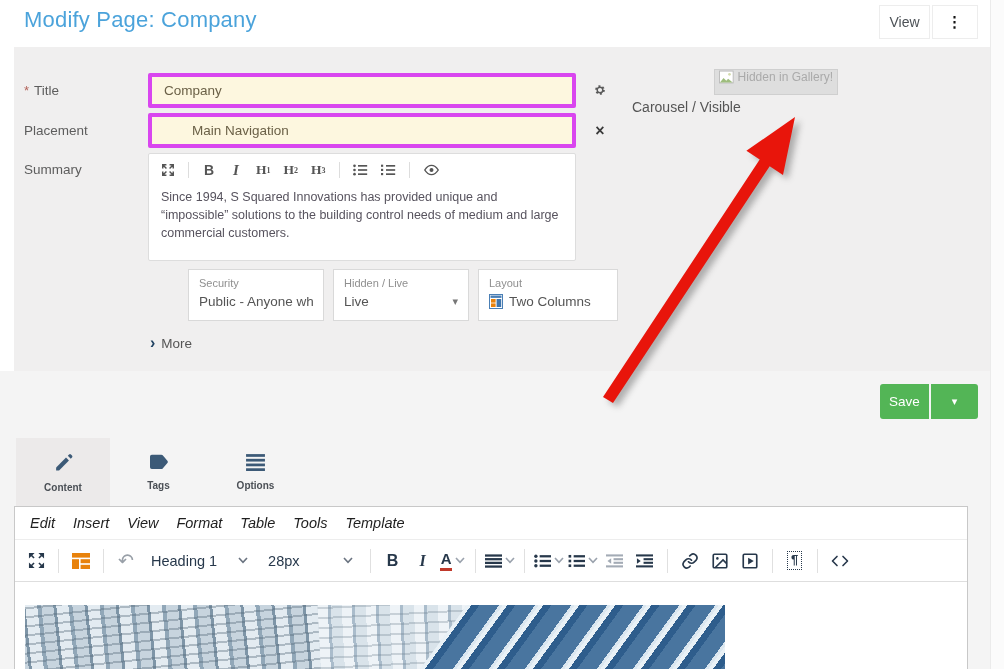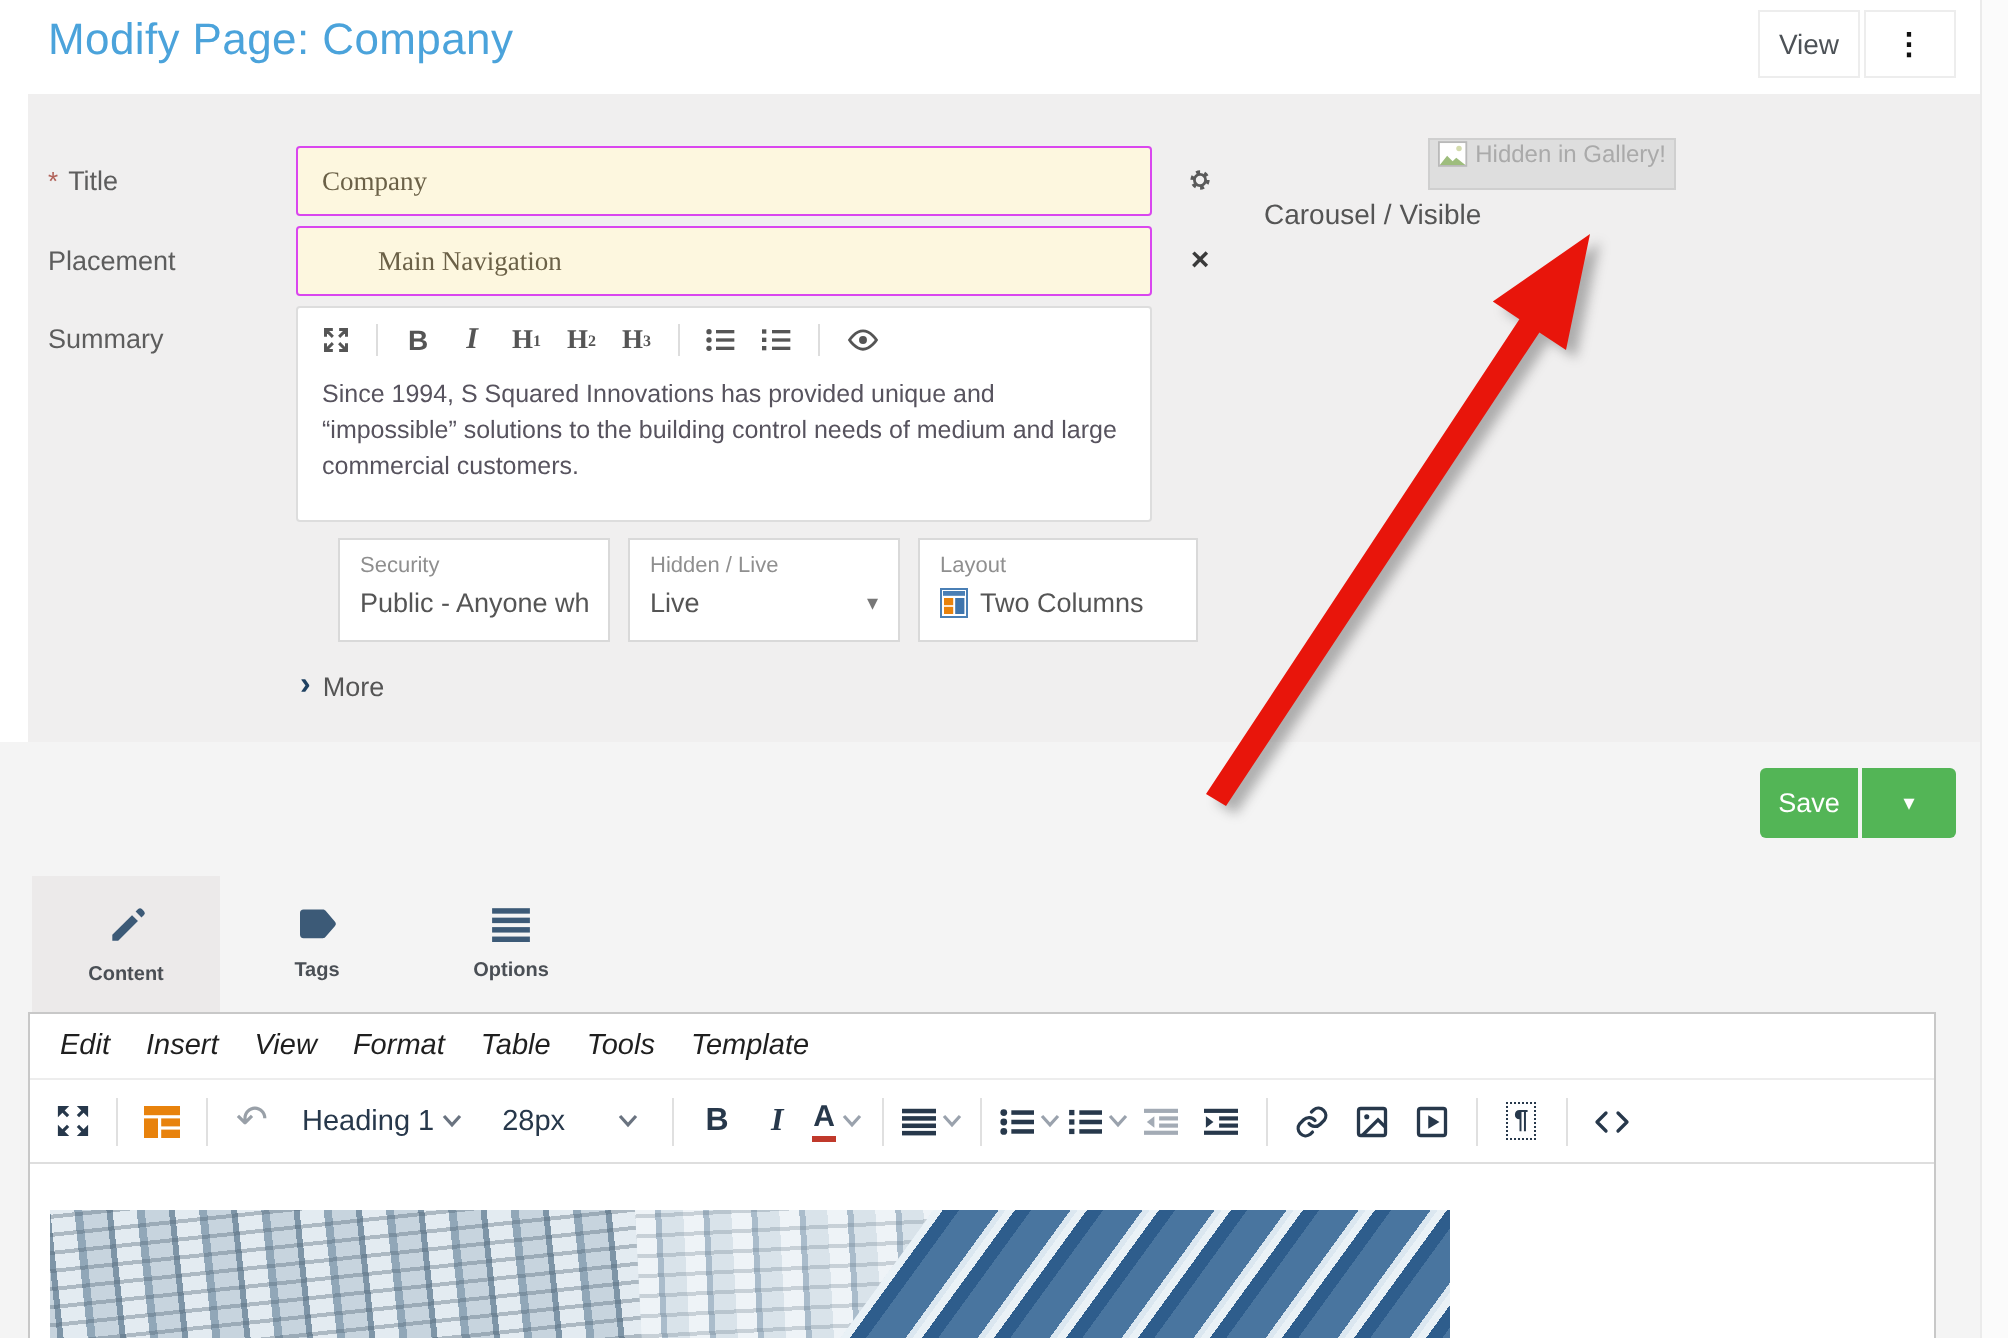--- a/index.html
+++ b/index.html
@@ -14,36 +14,36 @@
   .hdr-btn { position:absolute; top:5px; height:34px; background:#fff; border:1px solid #ededed;
              display:flex; align-items:center; justify-content:center; font-size:14px; color:#4d5257; cursor:pointer; }
   .view-btn { left:879px; width:51px; }
   .kebab-btn { left:932px; width:46px; font-size:15px; font-weight:700; color:#111; letter-spacing:1px; }
   
   .scroll-track { position:absolute; left:990px; top:0; width:14px; height:669px; background:#fbfbfb; border-left:1px solid #ebebeb; }
   
   .panel { position:absolute; left:14px; top:47px; width:976px; height:324px; background:#f0efef; }
   .f-label { position:absolute; font-size:13.5px; color:#5d5d5d; }
   .req { color:#b2635a; margin-right:5px; font-size:13px; }
-  .f-input { position:absolute; left:134px; width:428px; height:35px; background:#fdf7df; border:1px solid #d946ef;
-             border-radius:2px; padding:0 12px; font-size:13.5px; color:#6b6147; font-family:Liberation Serif, serif; outline:none; }
+  .f-input { position:absolute; left:134px; width:428px; height:35px; background:#fdf7df; border:4px solid #d946ef;
+             border-radius:2px; padding:0 12px; font-size:13.5px; color:#6b6147; font-family:Liberation Sans, sans-serif; outline:none; }
   .row-icon { position:absolute; left:576px; width:20px; height:20px; display:flex; align-items:center; justify-content:center; cursor:pointer; }
   .x-ico { font-size:16px; font-weight:700; color:#3a3a3a; line-height:1; }
   
   .sum-box { position:absolute; left:134px; top:106px; width:428px; height:108px; background:#fff; border:1px solid #ddd; border-radius:2px; }
   .sum-tb { height:32px; display:flex; align-items:center; padding-left:12px; gap:13px; }
   .sum-tb .tbi { display:flex; align-items:center; justify-content:center; color:#555; cursor:pointer; min-width:14px; }
   .sum-tb .b { font-weight:800; font-size:14px; }
   .sum-tb .i { font-style:italic; font-family:"Liberation Serif",serif; font-size:15px; font-weight:600; }
   .sum-tb .h { font-weight:700; font-size:13.5px; font-family:"Liberation Serif",serif; }
   .sum-tb .h sub { font-size:8px; }
   .vsep { width:1px; height:16px; background:#ddd; }
   .sum-text { padding:3px 12px; font-size:12.5px; line-height:1.42; color:#57535e; }
   
-  .cards { position:absolute; left:131px; top:222px; display:flex; gap:9px;padding-left:24px; }
+  .cards { position:absolute; left:150px; top:222px; display:flex; gap:9px;padding-left:24px; }
   .card { background:#fff; border:1px solid #d9d9d9; height:52px; padding:7px 10px 0 10px; position:relative; cursor:pointer; }
   .card .c-label { font-size:11px; color:#8f8f8f; }
   .card .c-val { margin-top:5px; font-size:13.5px; color:#555; white-space:nowrap; overflow:hidden; display:flex; align-items:center; gap:6px; }
   .card.c1 { width:136px; } .card.c2 { width:136px; } .card.c3 { width:140px; }
   .card .caret { position:absolute; right:10px; bottom:12px; font-size:11px; color:#777; }
   
   .more { position:absolute; left:136px; top:288px; display:flex; align-items:center; gap:6px; cursor:pointer; }
   .more .chev { color:#1f4161; font-size:16px; font-weight:700; line-height:1; }
   .more .lbl { font-size:13.5px; color:#555; }
   
@@ -66,21 +66,21 @@
   
   .editor { position:absolute; left:14px; top:506px; width:954px; height:190px; background:#fff; border:1px solid #c8c8c8; }
   .menubar { height:33px; display:flex; align-items:center; padding-left:6px; border-bottom:1px solid #ededed; }
   .menubar .mi { padding:0 9px; font-size:14.5px; color:#1f1f1f; cursor:pointer;font-style:italic; }
   .toolbar { height:42px; display:flex; align-items:center; padding:0 8px; border-bottom:1px solid #dedede; gap:4px; }
   .tbtn { display:flex; align-items:center; justify-content:center; min-width:26px; height:30px; color:#27384b; cursor:pointer; gap:3px; }
   .tbtn.disabled { color:#a3abb5; }
   .tbtn .big { font-size:16px; font-weight:800; }
   .tbtn .ital { font-size:16px; font-style:italic; font-family:"Liberation Serif",serif; font-weight:600; }
   .tbtn .fc { font-size:15px; font-weight:700; border-bottom:3px solid #c0392b; line-height:1.15; padding:0 1px; }
-  .tsel { display:flex; align-items:center; gap:4px; font-size:14.5px; color:#27384b; padding:0 8px; height:30px; cursor:pointer;justify-content:space-between; }
+  .tsel { display:flex; align-items:center; gap:21px; font-size:14.5px; color:#27384b; padding:0 8px; height:30px; cursor:pointer;justify-content:space-between; }
   .tsep { width:1px; height:24px; background:#e0e0e0; margin:0 5px; }
   .pilcrow { font-size:13px; border:1.6px dotted #27384b; padding:0 3px; line-height:1.3; font-weight:700; }
   .undo-g { font-size:19px; color:#99a0a8; line-height:1; }
   
   .content-area { position:relative; height:114px; background:#fff; }
   .hero { position:absolute; left:10px; top:23px; width:700px; height:92px; overflow:hidden;
           background:linear-gradient(100deg,#bdd7ec 0%,#8cbae4 28%,#b3d2ee 52%,#7fb3e2 78%,#9cc5ea 100%); }
   .cloud { position:absolute; background:radial-gradient(closest-side, rgba(255,255,255,.95), rgba(255,255,255,0)); }
   .cl1 { left:180px; top:-14px; width:260px; height:60px; }
   .cl2 { left:420px; top:8px; width:220px; height:46px; }

